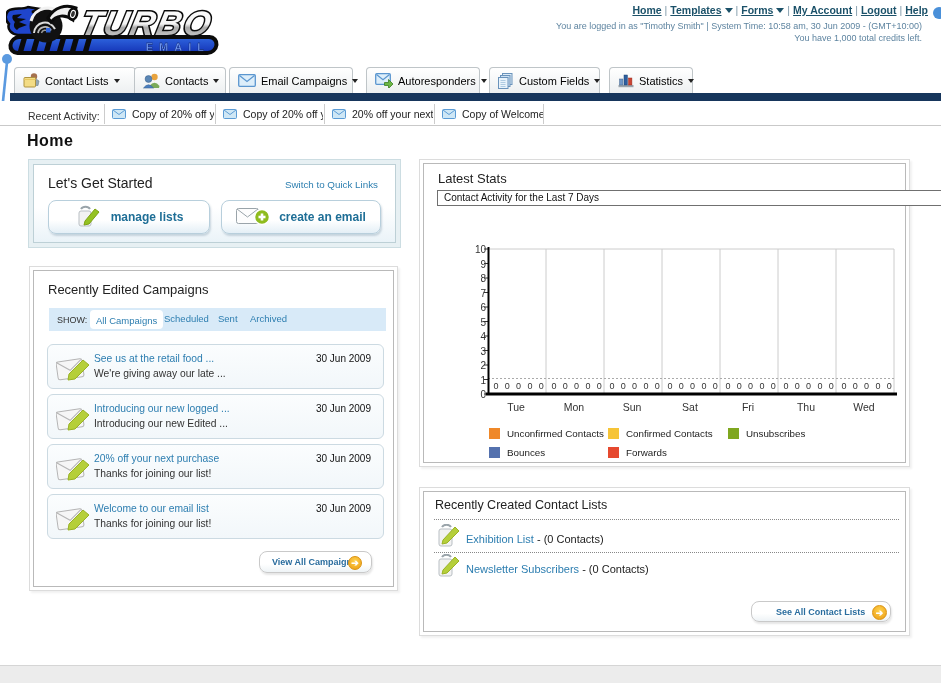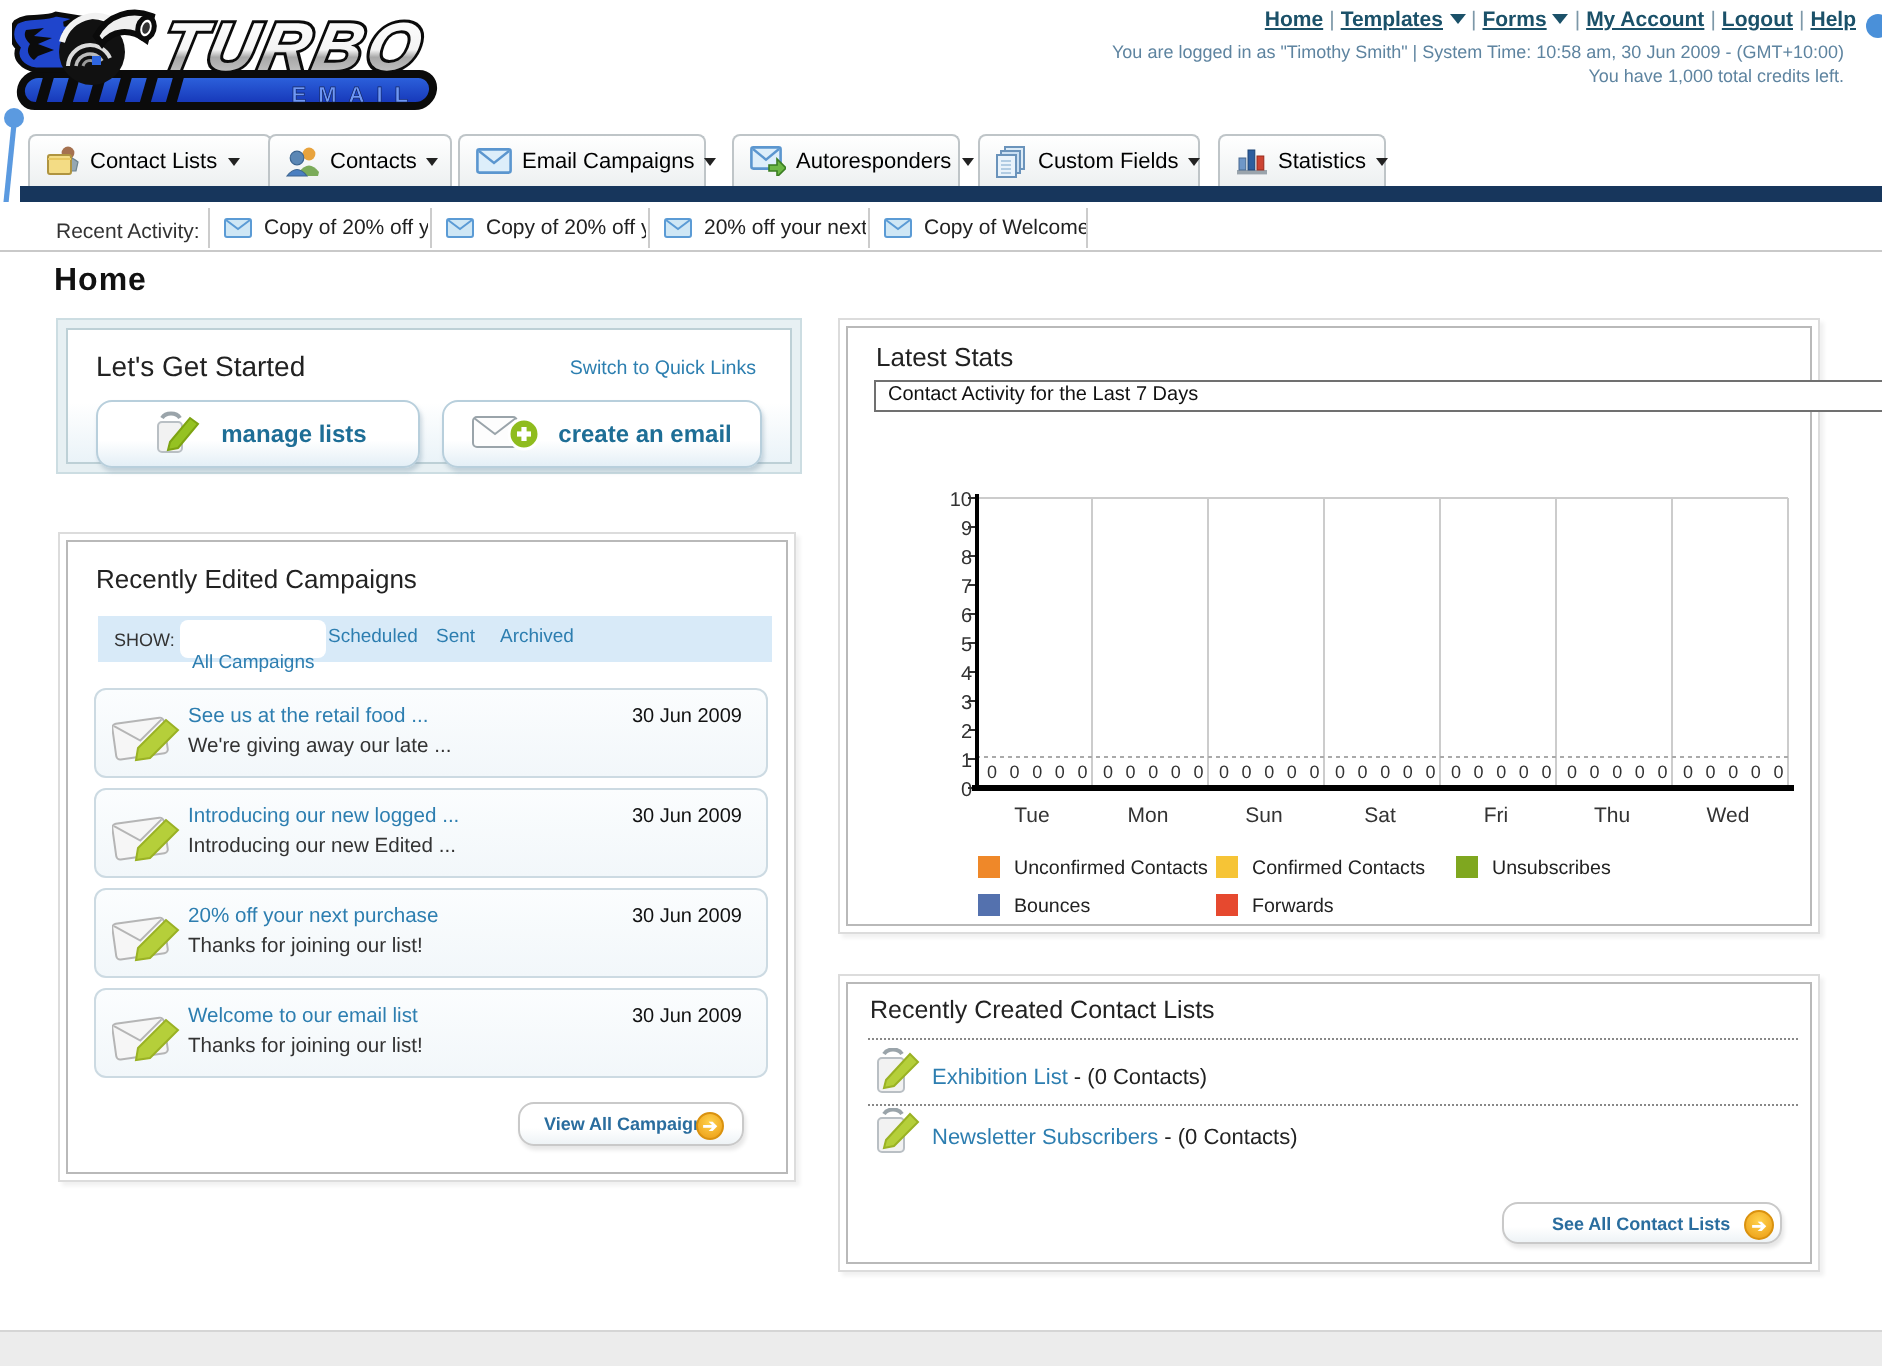--- a/index.html
+++ b/index.html
@@ -18,33 +18,33 @@
 .tab svg { margin-right:5px; flex:none; }
 .navybar { position:absolute; left:10px; right:0; top:93px; height:8px; background:#17365c; }
 
 .recentbar { position:absolute; left:0; right:0; top:101px; height:25px; background:#fff; border-bottom:1px solid #c9c9c9; }
 .recentbar .lbl { position:absolute; left:28px; top:9px; font-size:10.5px; color:#333; }
 .chip { position:absolute; top:104px; height:20px; border-left:1px solid #ccc; display:flex; align-items:center; padding-left:7px; font-size:10.5px; color:#222; overflow:hidden; white-space:nowrap; }
 .chip svg { margin-right:6px; flex:none; }
 
 h1.home { position:absolute; left:27px; top:132px; font-size:16px; color:#111; letter-spacing:0.5px; }
 
-.panel1 { position:absolute; left:28px; top:159px; width:373px; height:78px; background:#e7f0f3; border:1px solid #ccdde2; }
+.panel1 { position:absolute; left:28px; top:159px; width:373px; height:89px; background:#e7f0f3; border:1px solid #ccdde2; }
 .panel1 .inner { position:absolute; left:4px; top:4px; right:4px; bottom:4px; background:linear-gradient(#ffffff 55%, #eaf3f8); border:1px solid #bdd0d6; }
 .panel1 .ttl { position:absolute; left:19px; top:15px; font-size:14px; color:#222; }
 .panel1 .sw { position:absolute; right:22px; top:19px; font-size:9.8px; color:#2d7fb0; text-decoration:none; }
 .bigbtn { position:absolute; top:40px; height:34px; background:linear-gradient(#ffffff 60%, #e4eff6); border:1px solid #b8cfdc; border-radius:8px; box-shadow:1px 2px 2px rgba(120,150,170,0.35); display:flex; align-items:center; justify-content:center; font-size:12px; font-weight:bold; color:#1e6e96; }
 
 .panel2 { position:absolute; left:29px; top:266px; width:369px; height:325px; background:#fff; border:1px solid #dcdcdc; box-shadow:2px 2px 2px rgba(0,0,0,0.06); }
 .frame { position:absolute; left:3px; top:3px; right:3px; bottom:3px; border:1px solid #b9b9b9; }
 .panel2 .ttl { position:absolute; left:18px; top:15px; font-size:13px; color:#222; }
 .showbar { position:absolute; left:19px; top:41px; width:337px; height:23px; background:#d8eaf8; font-size:9.5px; color:#2d7eb0; }
 .showbar .sh { position:absolute; left:8px; top:7px; font-size:9px; color:#333; }
 .showbar a { color:#2d7eb0; text-decoration:none; }
-.allchip { position:absolute; left:41px; top:2px; height:19px; background:#fff; border-radius:4px; padding:16px 6px 0; }
+.allchip { position:absolute; left:41px; top:2px; height:19px; background:#fff; border-radius:4px; padding:5px 6px 0; }
 .crow { position:absolute; left:47px; width:337px; height:45px; background:linear-gradient(#fbfdfe,#f2f7fa); border:1px solid #ccdae2; border-radius:6px; }
 .crow .t1 { position:absolute; left:46px; top:8px; font-size:10.3px; color:#2d7eb0; }
 .crow .t2 { position:absolute; left:46px; top:23px; font-size:10.3px; color:#333; }
 .crow .dt { position:absolute; right:12px; top:8px; font-size:10px; color:#111; }
 .crow svg.env { position:absolute; left:8px; top:10px; }
 .vab { width:113px; height:22px; background:linear-gradient(#ffffff 60%,#eef3f6); border:1px solid #c9c9c9; border-radius:8px; box-shadow:1px 2px 2px rgba(0,0,0,0.1); font-size:9px; font-weight:bold; color:#2a6d9e; display:flex; align-items:center; justify-content:flex-start; padding-left:12px; }
 
 .panel3 { position:absolute; left:419px; top:159px; width:491px; height:308px; background:#fff; border:1px solid #dcdcdc; box-shadow:2px 2px 2px rgba(0,0,0,0.06); }
 .panel3 .ttl { position:absolute; left:18px; top:11px; font-size:13px; color:#222; }
 .dd { position:absolute; left:17px; top:30px; width:548px; height:16px; border:1px solid #707070; background:#fff; font-size:10px; color:#111; padding:1px 0 0 6px; }

